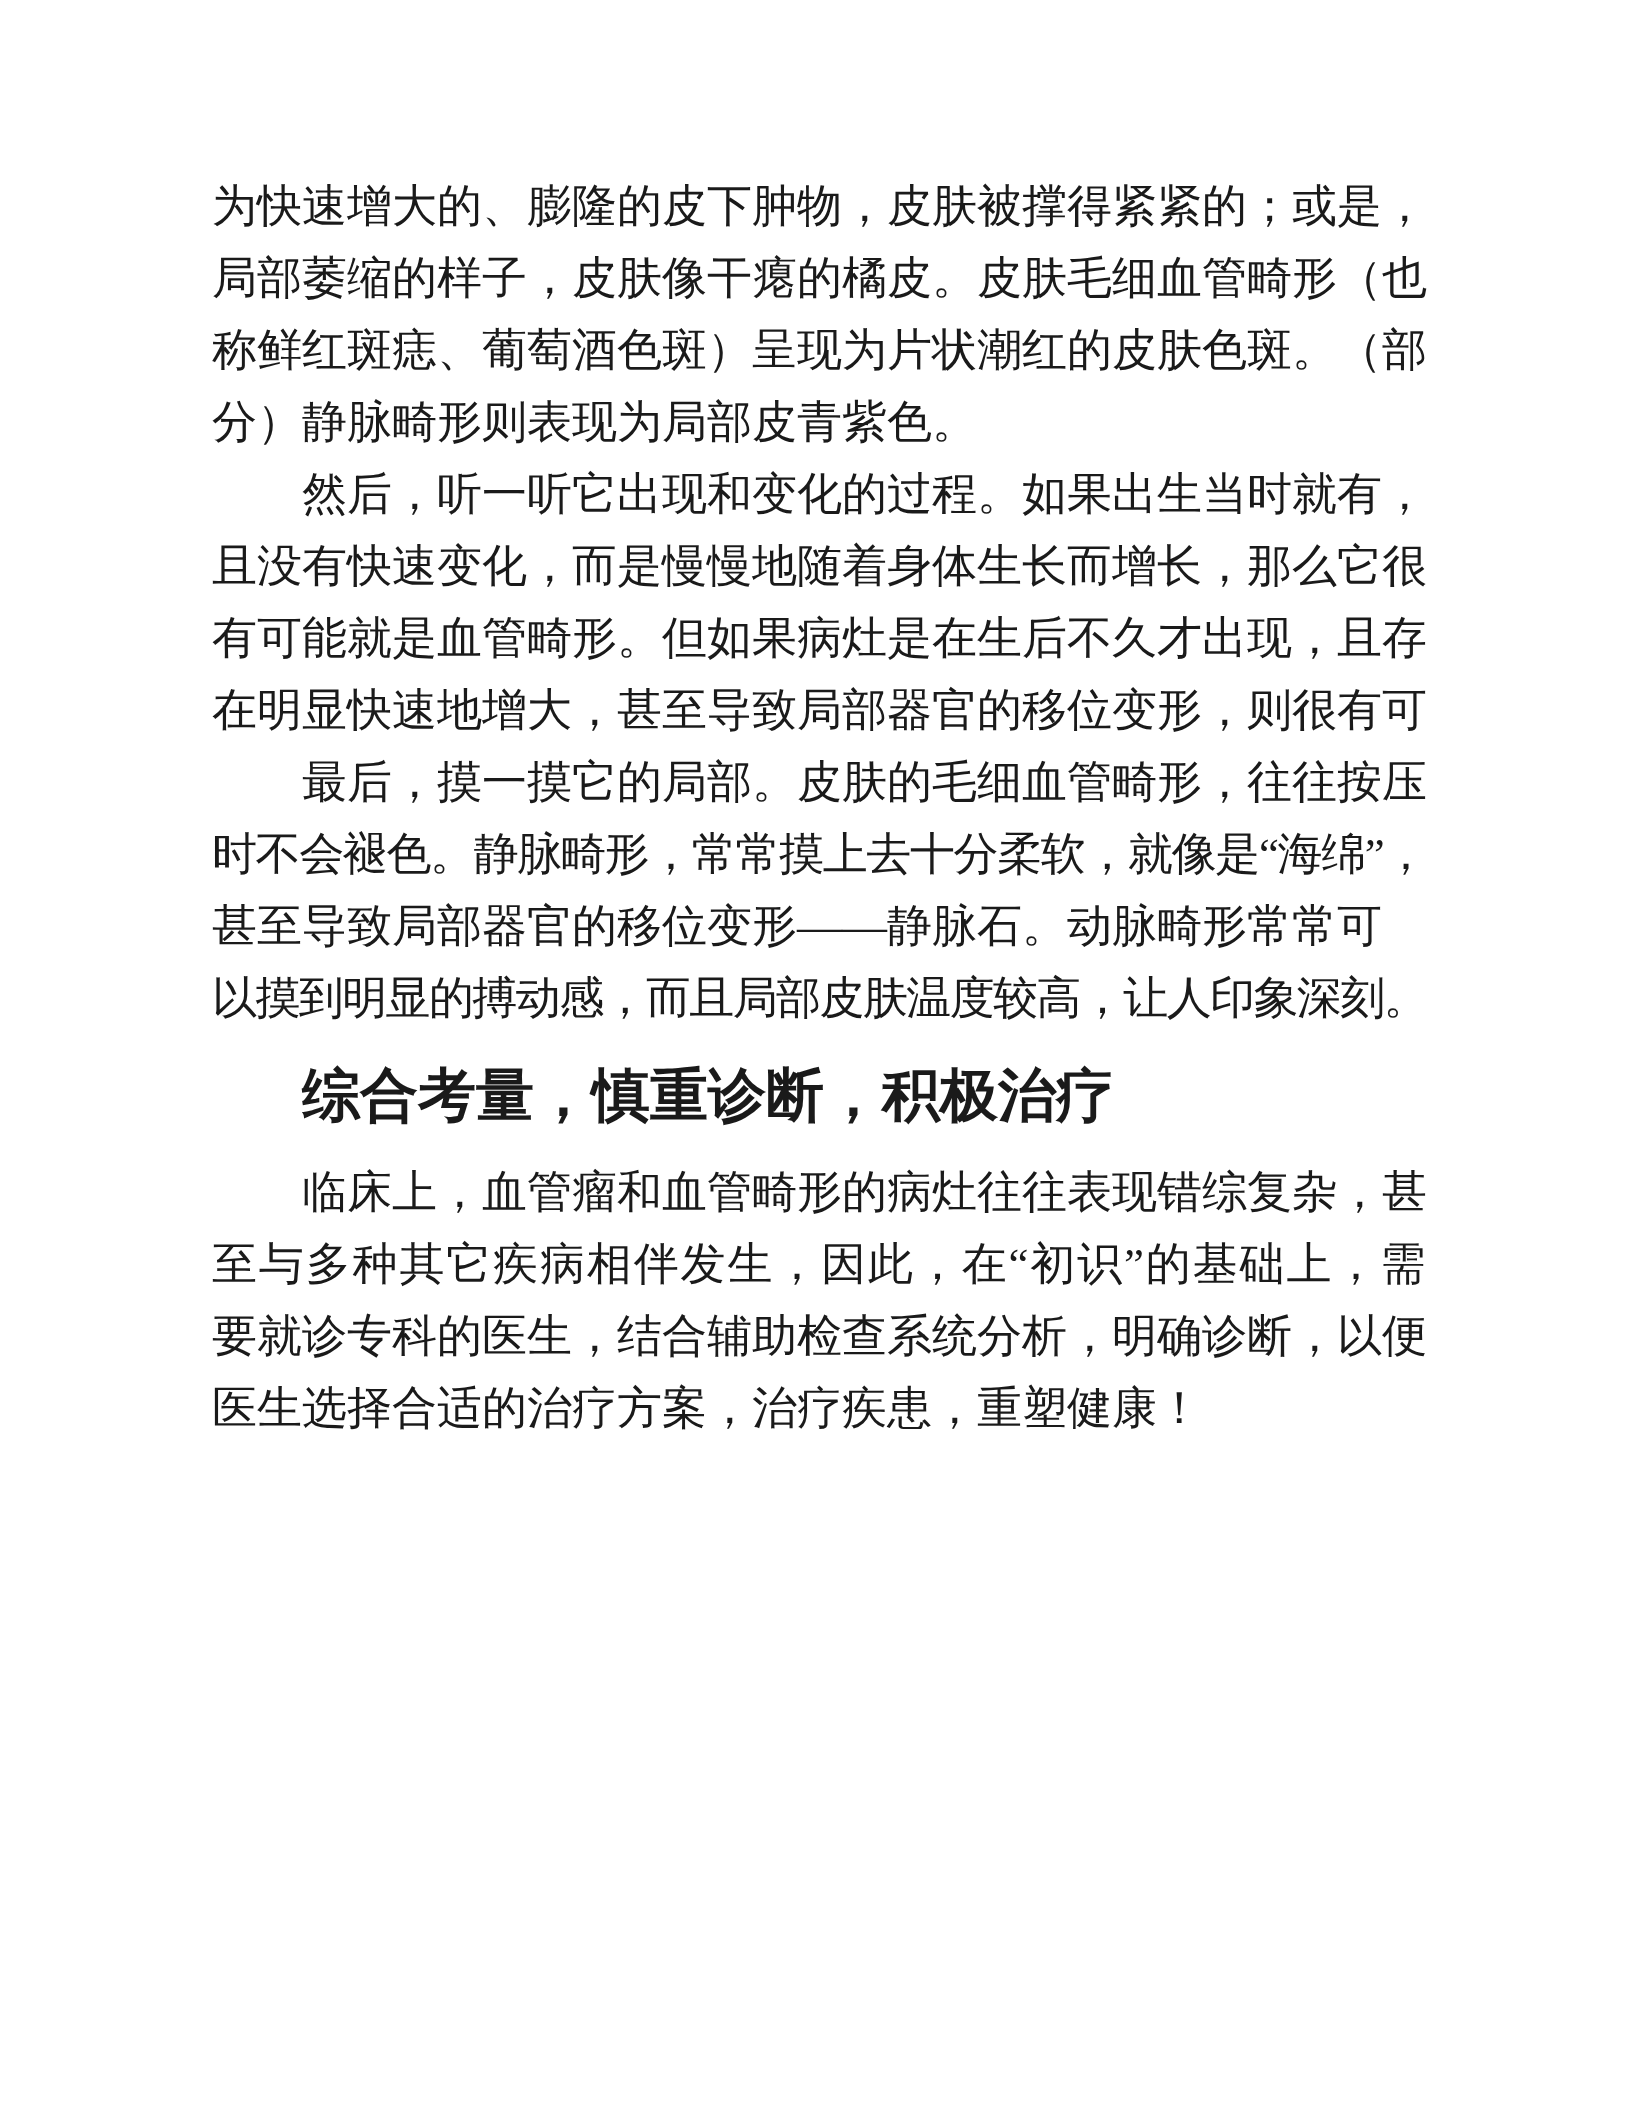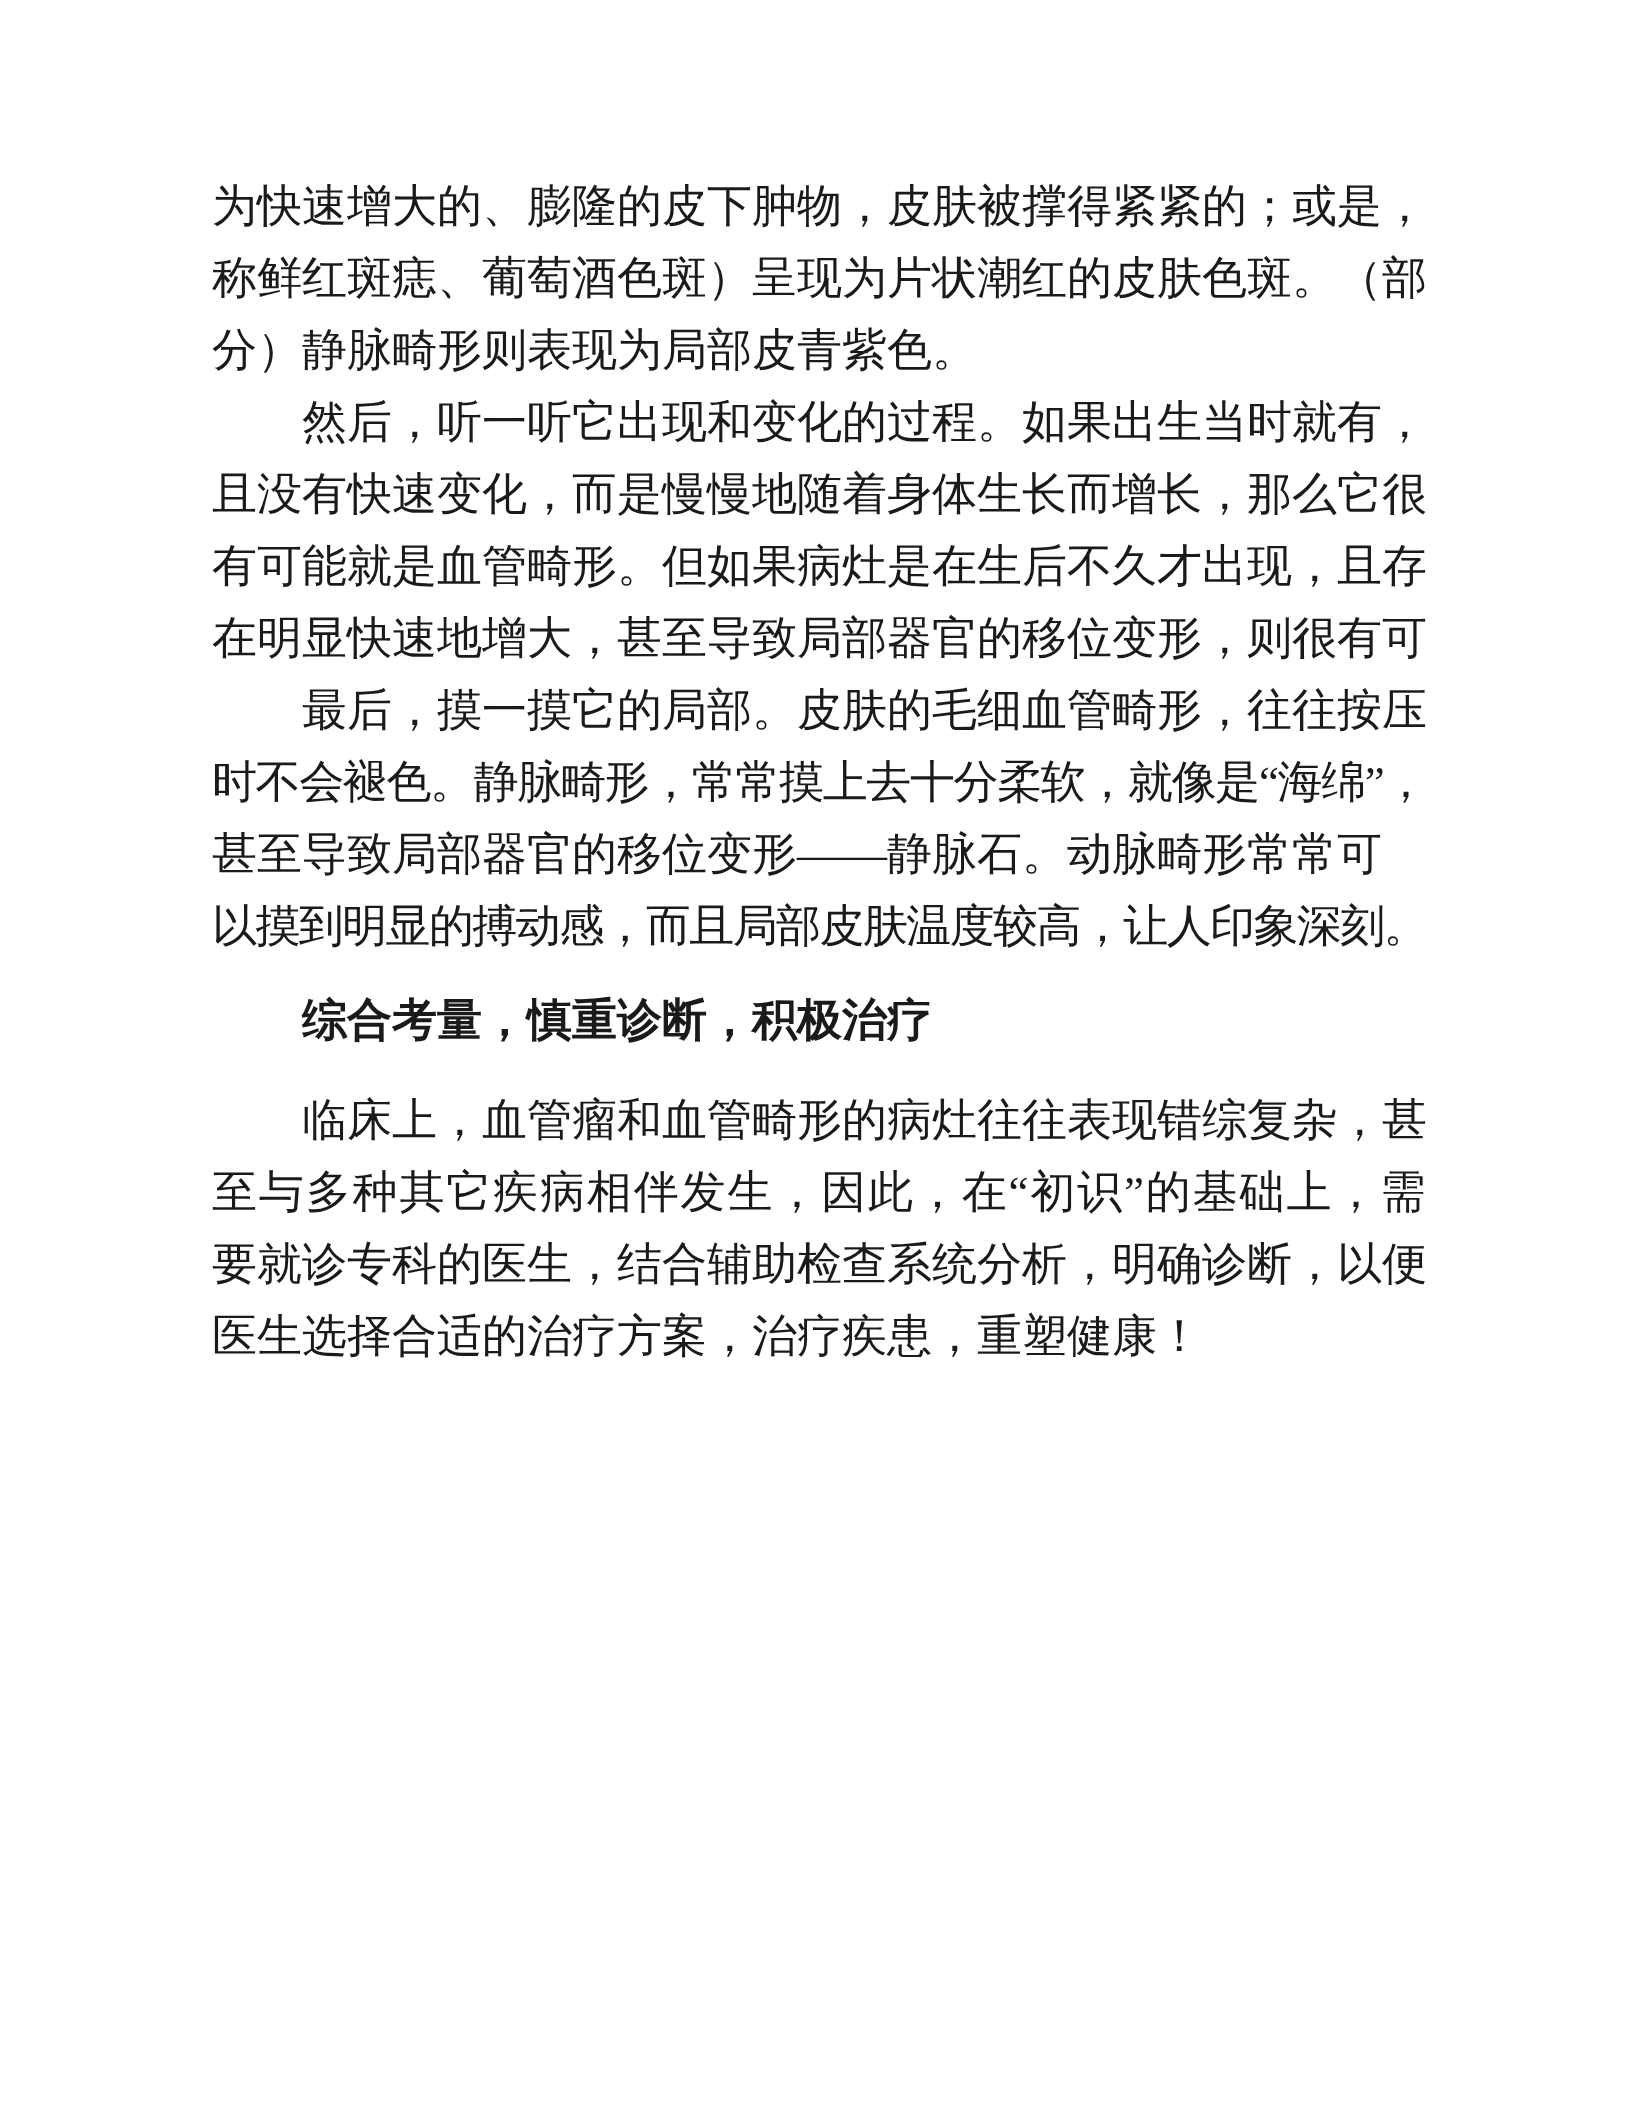--- a/index.html
+++ b/index.html
@@ -29,32 +29,33 @@
     font-size: 45px;
     white-space: nowrap;
     text-align: left;
   }
   .line.indent { text-indent: 90px; }
   .para.heading {
     margin-top: 26px;
     margin-bottom: 24px;
   }
   .para.heading .line {
-    font-family: Liberation Mono, monospace;
+    font-family: Liberation Serif, serif;
     font-weight: 700;
-    font-size: 45px;
+    font-size: 58px;
   }
 </style>
 </head>
 <body>
 
 <div class="page">
   <div class="content" id="content">
       <div class="para body">
         <div class="line just" style="letter-spacing: 0px;">为快速增大的、膨隆的皮下肿物，皮肤被撑得紧紧的；或是，</div>
+        <div class="line just" style="letter-spacing: 0px;">局部萎缩的样子，皮肤像干瘪的橘皮。皮肤毛细血管畸形（也</div>
         <div class="line just" style="letter-spacing: 0px;">称鲜红斑痣、葡萄酒色斑）呈现为片状潮红的皮肤色斑。（部</div>
         <div class="line">分）静脉畸形则表现为局部皮青紫色。</div>
       </div>
       <div class="para body">
         <div class="line indent just" style="letter-spacing: 0px;">然后，听一听它出现和变化的过程。如果出生当时就有，</div>
         <div class="line just" style="letter-spacing: 0px;">且没有快速变化，而是慢慢地随着身体生长而增长，那么它很</div>
         <div class="line just" style="letter-spacing: 0px; text-align: right;">有可能就是血管畸形。但如果病灶是在生后不久才出现，且存</div>
         <div class="line just" style="letter-spacing: 0px;">在明显快速地增大，甚至导致局部器官的移位变形，则很有可</div>
       </div>
       <div class="para body">

